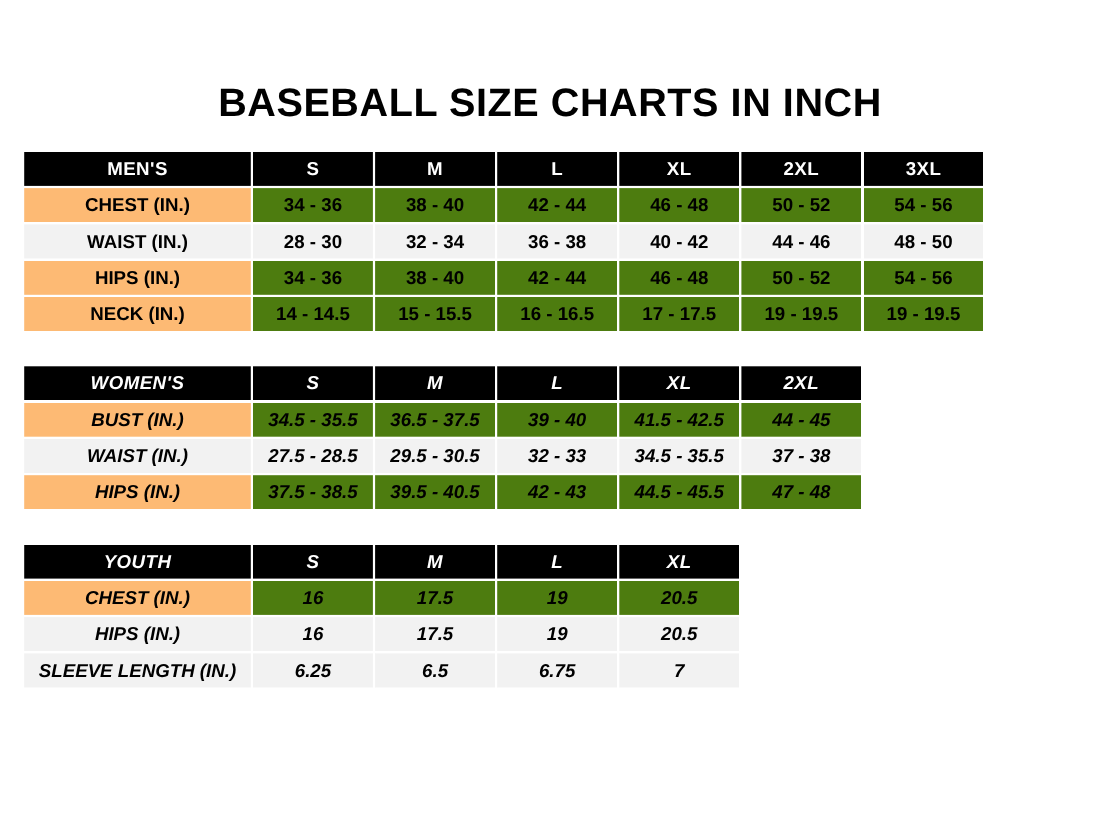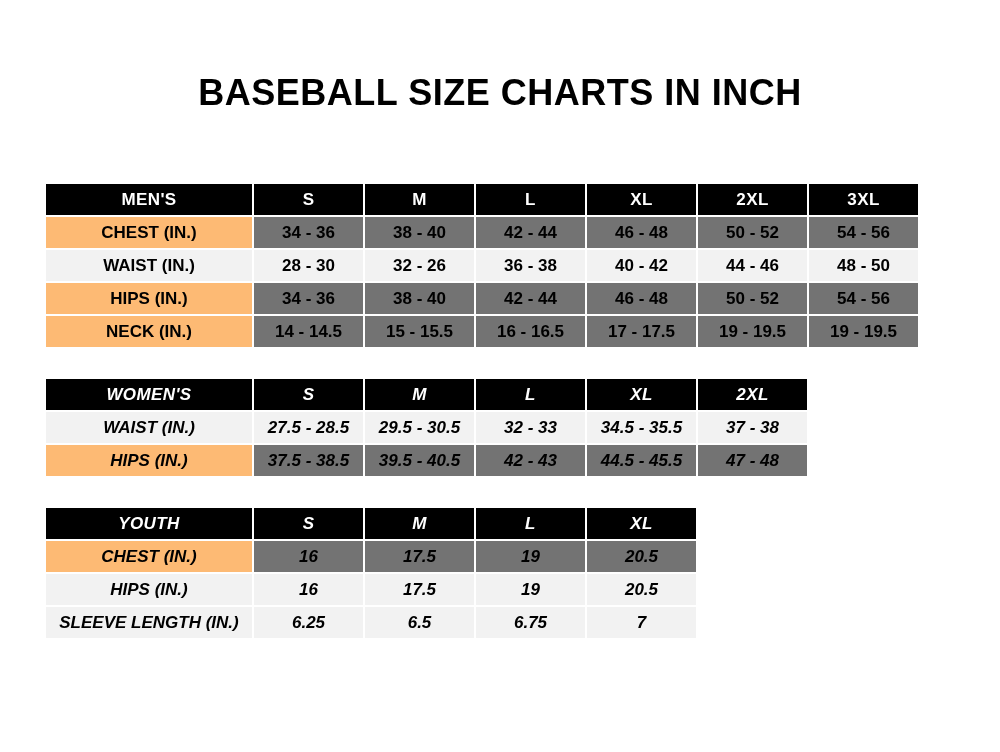--- a/index.html
+++ b/index.html
@@ -22,22 +22,22 @@
   }
   .title {
     text-align: center;
     font-size: 36px;
     font-weight: bold;
     letter-spacing: 0.5px;
     padding-top: 72px;
     color: #000;
   }
   .tables {
-    margin-top: 68px;
-    padding-left: 44px;
+    margin-top: 22px;
+    padding-left: 20px;
   }
   table {
     border-collapse: collapse;
     table-layout: fixed;
     font-size: 17px;
     font-weight: bold;
   }
   table + table {
     margin-top: 28px;
     font-style: italic;
@@ -57,21 +57,21 @@
     letter-spacing: 0.4px;
   }
   thead th.rowhead {
     text-align: center;
   }
   tbody td {
     background: #f2f2f2;
     color: #000000;
   }
   tbody tr.odd td {
-    background: #737373;
+    background: #4d7c0f;
   }
   tbody tr.odd td.rowlabel {
     background: #fdba74;
   }
   td.rowlabel {
     text-align: center;
     font-weight: bold;
   }
   
   .t-men col.c0 { width: 208px; }
@@ -119,21 +119,21 @@
           <td>34 - 36</td>
           <td>38 - 40</td>
           <td>42 - 44</td>
           <td>46 - 48</td>
           <td>50 - 52</td>
           <td>54 - 56</td>
         </tr>
         <tr>
           <td class="rowlabel">WAIST (IN.)</td>
           <td>28 - 30</td>
-          <td>32 - 26</td>
+          <td>32 - 34</td>
           <td>36 - 38</td>
           <td>40 - 42</td>
           <td>44 - 46</td>
           <td>48 - 50</td>
         </tr>
         <tr class="odd">
           <td class="rowlabel">HIPS (IN.)</td>
           <td>34 - 36</td>
           <td>38 - 40</td>
           <td>42 - 44</td>
@@ -166,20 +166,28 @@
         <tr>
           <th class="rowhead">WOMEN'S</th>
           <th>S</th>
           <th>M</th>
           <th>L</th>
           <th>XL</th>
           <th>2XL</th>
         </tr>
       </thead>
       <tbody>
+        <tr class="odd">
+          <td class="rowlabel">BUST (IN.)</td>
+          <td>34.5 - 35.5</td>
+          <td>36.5 - 37.5</td>
+          <td>39 - 40</td>
+          <td>41.5 - 42.5</td>
+          <td>44 - 45</td>
+        </tr>
         <tr>
           <td class="rowlabel">WAIST (IN.)</td>
           <td>27.5 - 28.5</td>
           <td>29.5 - 30.5</td>
           <td>32 - 33</td>
           <td>34.5 - 35.5</td>
           <td>37 - 38</td>
         </tr>
         <tr class="odd">
           <td class="rowlabel">HIPS (IN.)</td>

